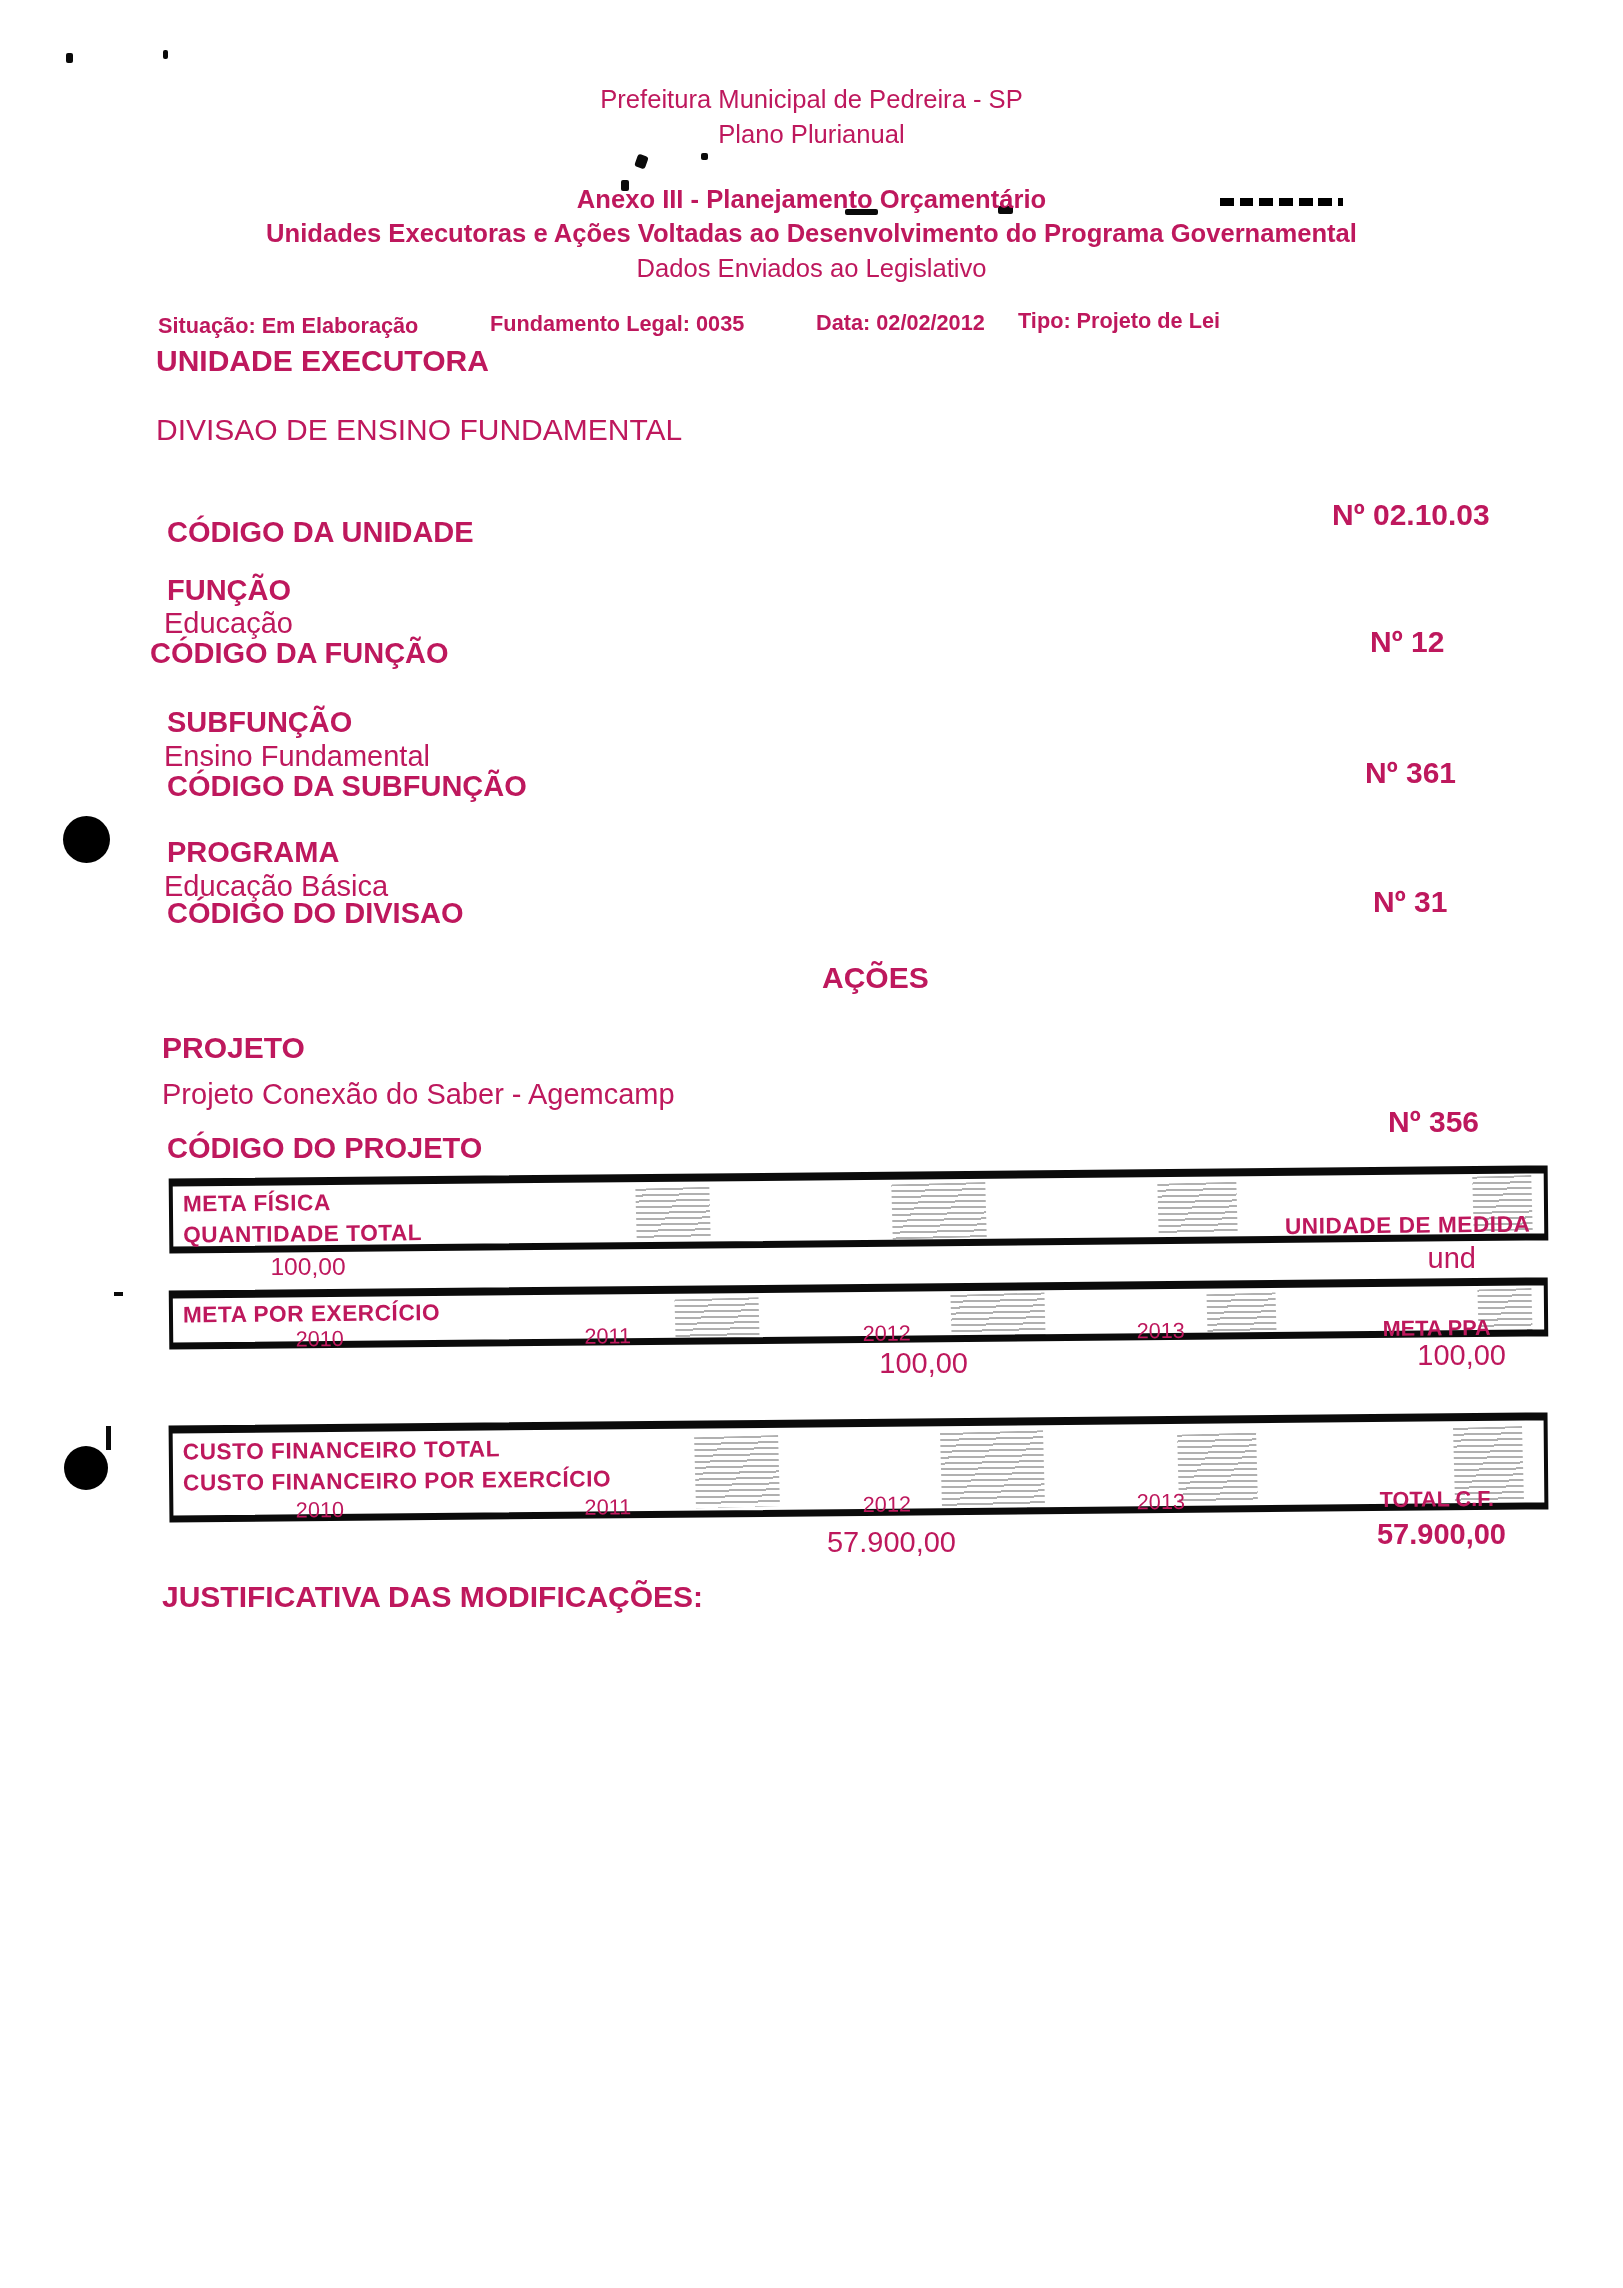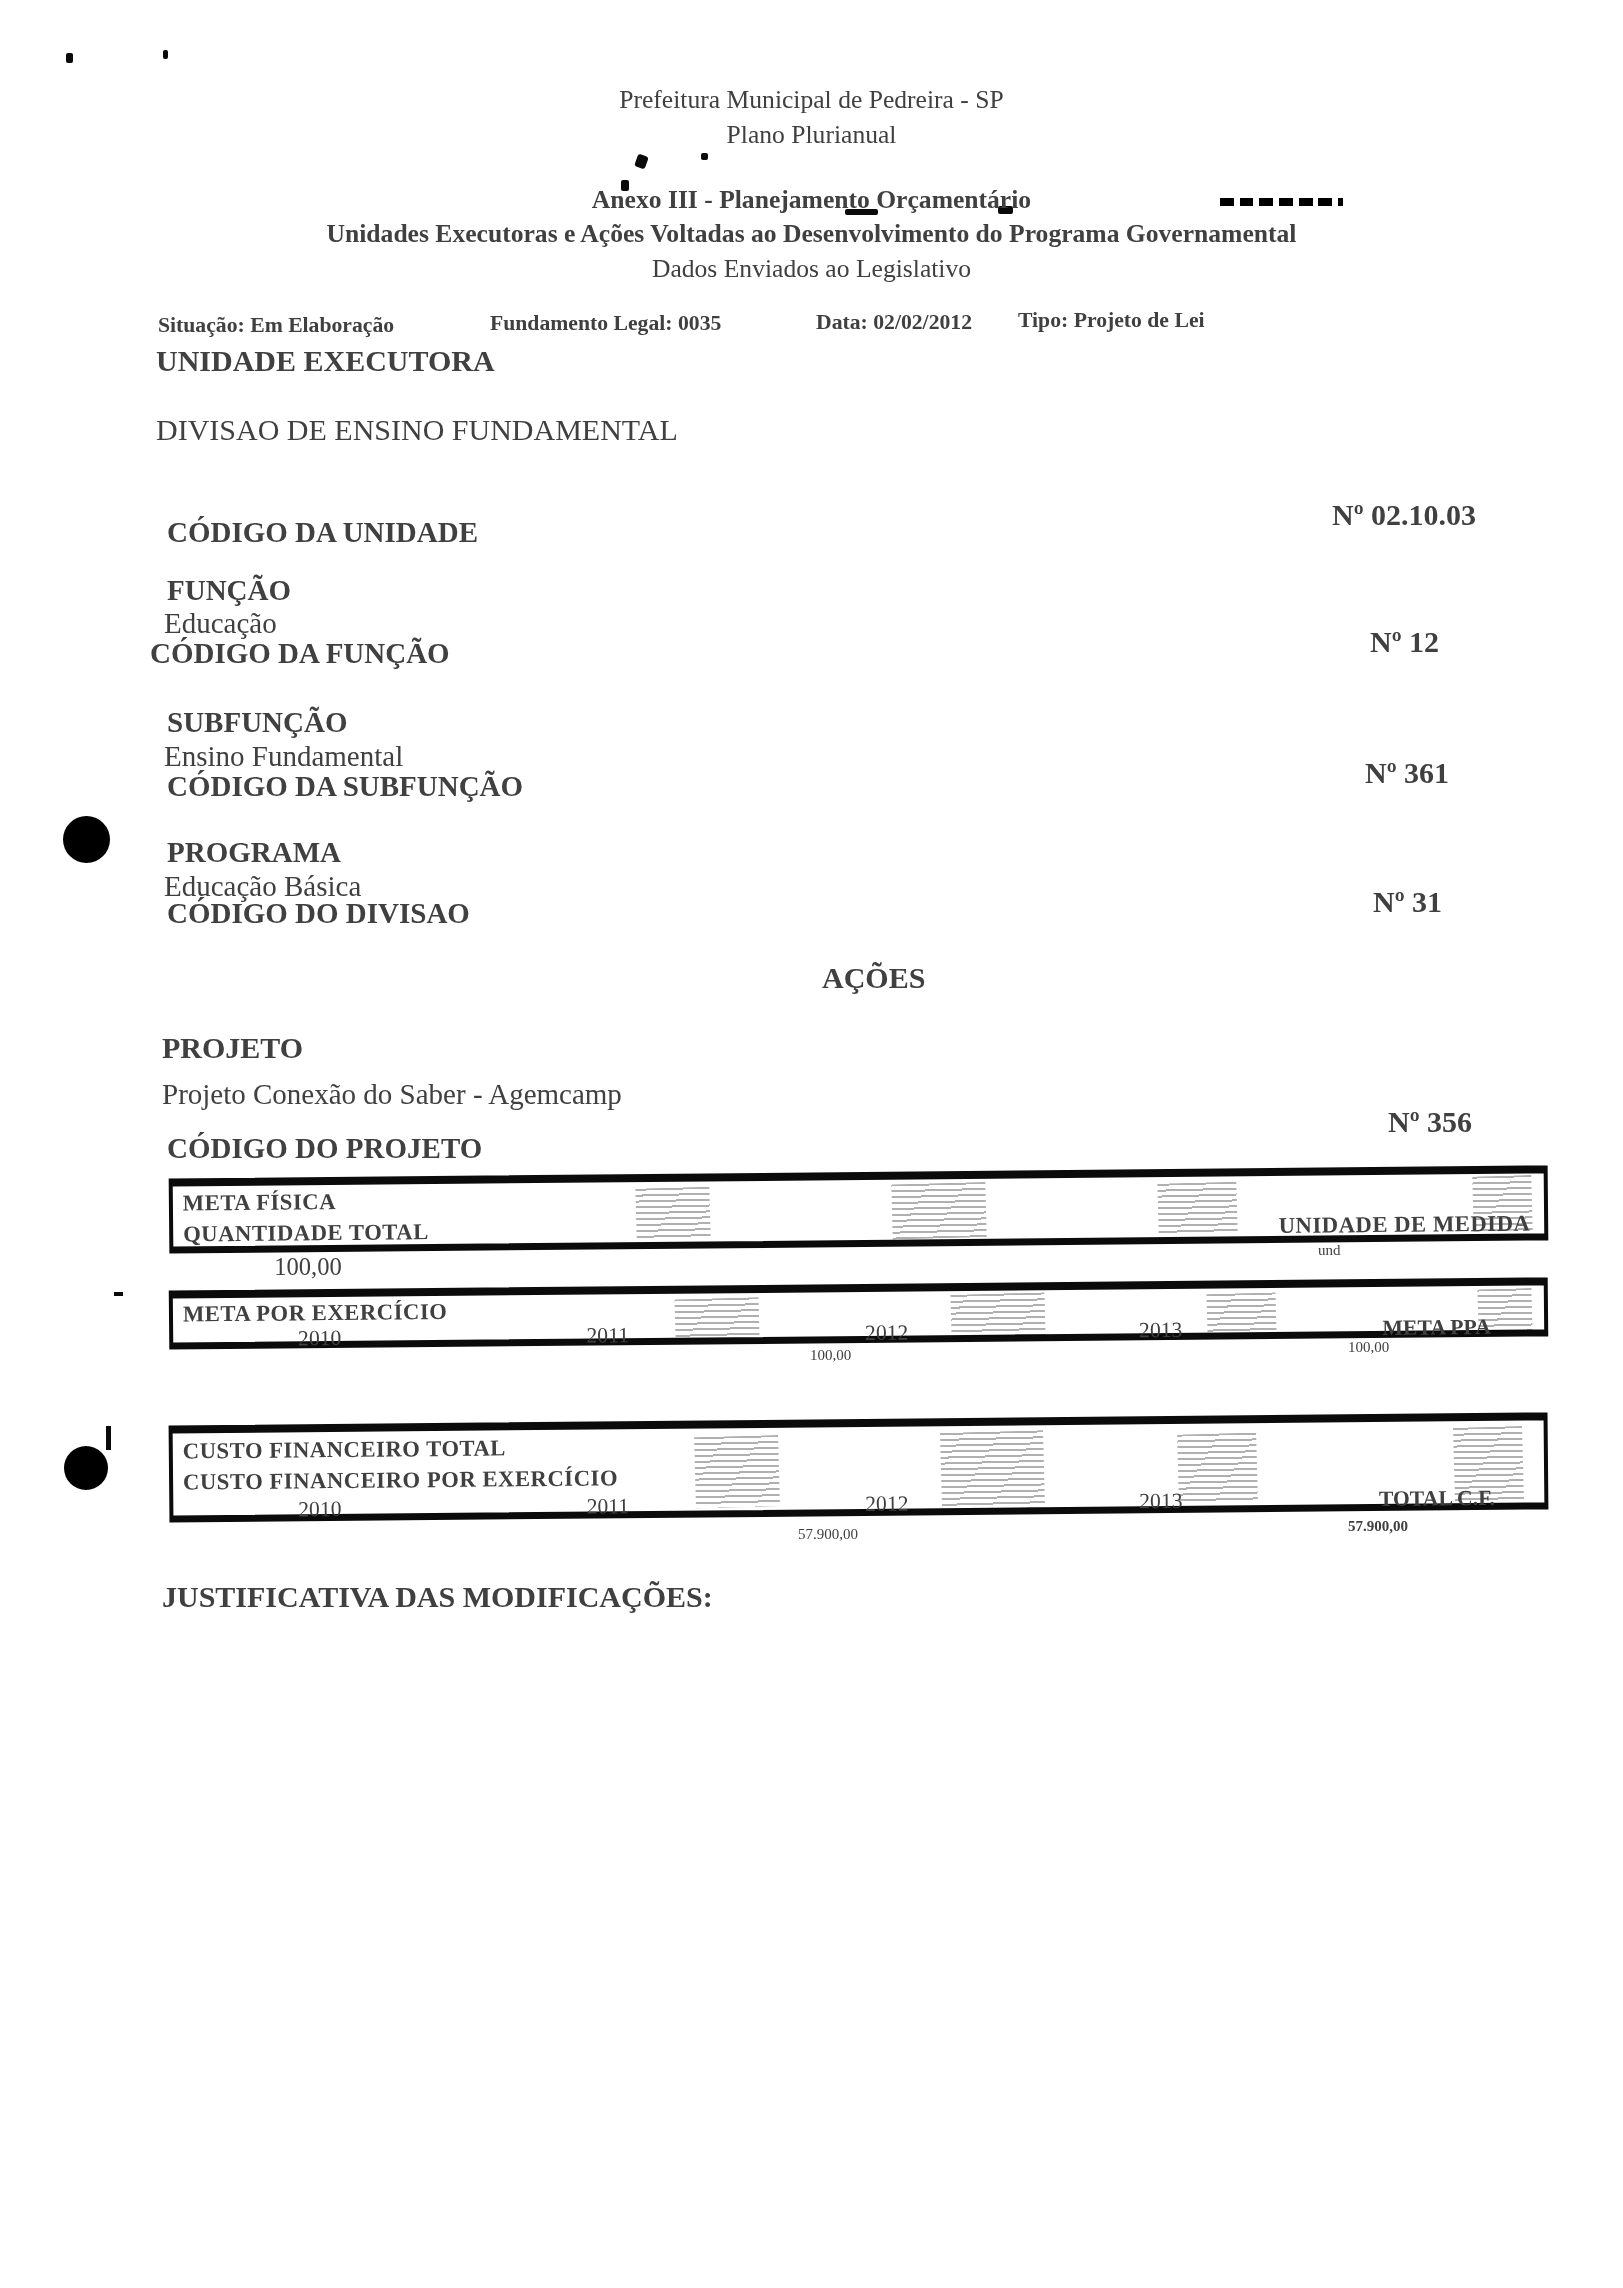--- a/index.html
+++ b/index.html
@@ -1,19 +1,19 @@
 <!DOCTYPE html>
 <html><head>
 <meta charset="utf-8">
 <style>
   * { margin:0; padding:0; box-sizing:border-box; }
   html,body { background:#ffffff; }
   .page {
     position:relative; width:1623px; height:1876px; background:#ffffff;
-    font-family:Liberation Serif, serif; color:#404040; overflow:hidden;
+    font-family:Liberation Sans, sans-serif; color:#be185d; overflow:hidden;
   }
   .abs { position:absolute; white-space:nowrap; }
   .b { font-weight:bold; }
   .ctr { left:0; width:100%; text-align:center; }
   .f26 { font-size:25.6px; }
   .f25 { font-size:30px; }
   .f24 { font-size:29px; }
   .f22 { font-size:21.7px; }
 
   
@@ -84,21 +84,21 @@
 
   #cf-t1 { left:9.9px; top:4.9px; }
   #cf-t2 { left:9.9px; top:36px; }
   #cf-c1 { left:63px;   top:65px; }
   #cf-c2 { left:351px;  top:65px; }
   #cf-c3 { left:630px;  top:65px; }
   #cf-c4 { left:904px;  top:65px; }
   #cf-c5 { left:1180px; top:65px; font-weight:bold; }
 
   
-  .val { position:absolute; width:158px; text-align:left; font-size:15px; white-space:nowrap; }
+  .val { position:absolute; width:158px; text-align:right; font-size:29px; white-space:nowrap; }
   #mf-quant { left:229px;  top:1253px; width:158px; text-align:center; position:absolute; font-size:24.6px; }
   #mf-und   { left:1318px; top:1242px; width:158px; }
   #me-v2012 { left:810px;  top:1347px; }
   #me-vppa  { left:1348px; top:1339px; }
   #cf-v2012 { left:798px;  top:1526px; }
   #cf-vtotal{ left:1348px; top:1518px; font-weight:bold; }
 
   #just { left:162px; top:1580px; }
 
   

